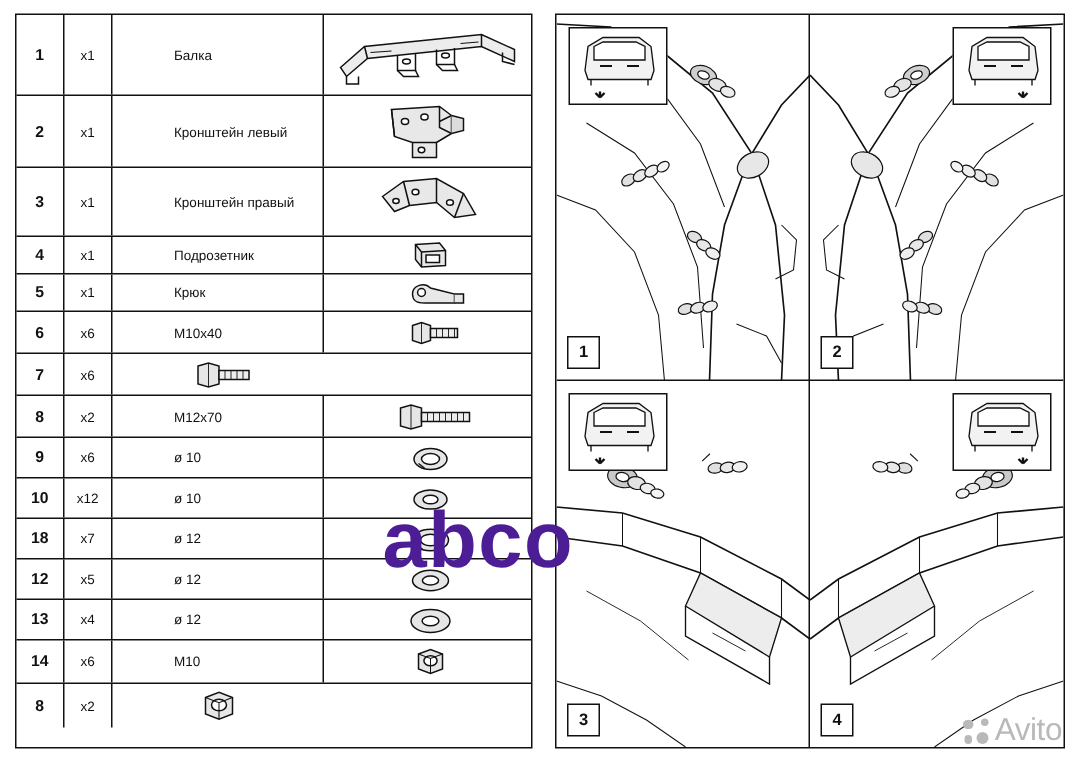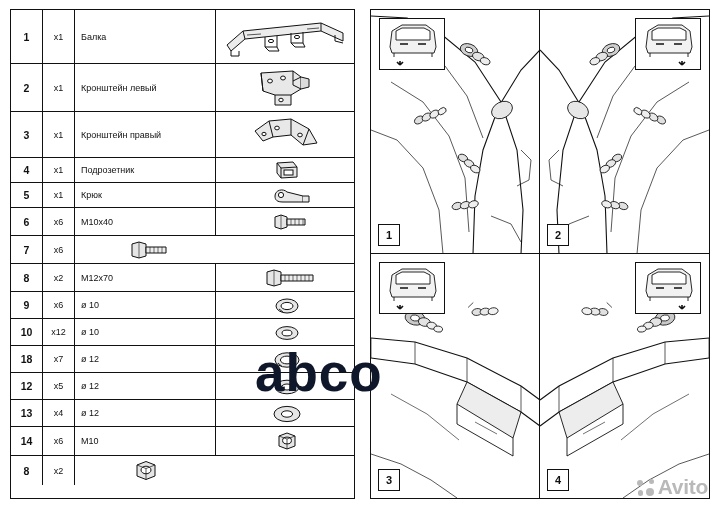--- a/index.html
+++ b/index.html
@@ -36,21 +36,21 @@
     width:31px;flex:0 0 31px;
     border-right:1.1px solid #111;
     display:flex;align-items:center;justify-content:center;
     font-size:9px;color:#111;
   }
   .c-name{
     flex:1 1 auto;
     border-right:1.1px solid #111;
     display:flex;align-items:center;
     padding-left:6px;
-    font-size:9px;color:#111;
+    font-size:9px;color:#111;margin-left:35px;
   }
   .c-pic{
     width:138px;flex:0 0 138px;
     position:relative;
     display:flex;align-items:center;justify-content:center;
     overflow:hidden;
   }
   .c-pic svg{display:block;}
 
   
@@ -80,32 +80,31 @@
     position:absolute;
     border:1.2px solid #111;
     background:#fff;
     box-sizing:border-box;
   }
   .panel svg{display:block;}
 
   
   .wm-abco{
     position:absolute;left:255px;top:330px;
-    font-size:53px;font-weight:bold;color:#0f172a;
+    font-size:53px;font-weight:bold;color:#4c1d95;
     letter-spacing:1px;
     font-family:"Liberation Sans", sans-serif;
     user-select:none;
-    margin-top:12px;
   }
   .wm-avito{
     position:absolute;right:12px;bottom:10px;
     display:flex;align-items:center;gap:4px;
     color:#b9b9b9;
   }
-  .wm-avito .txt{font-size:21px;font-weight:bold;letter-spacing:-0.3px;}
+  .wm-avito .txt{font-size:21px;font-weight:normal;letter-spacing:-0.3px;}
   .wm-avito .mark{width:17px;height:17px;position:relative;display:inline-block;}
   .wm-avito .mark i{
     position:absolute;border-radius:50%;background:#b9b9b9;display:block;
   }
   .wm-avito .mark i:nth-child(1){left:0;top:1px;width:6.4px;height:6.4px;}
   .wm-avito .mark i:nth-child(2){right:0;top:0;width:5.2px;height:5.2px;}
   .wm-avito .mark i:nth-child(3){left:1px;bottom:0;width:5.2px;height:5.2px;}
   .wm-avito .mark i:nth-child(4){right:0;bottom:0;width:8px;height:8px;}
 </style>
 </head>

